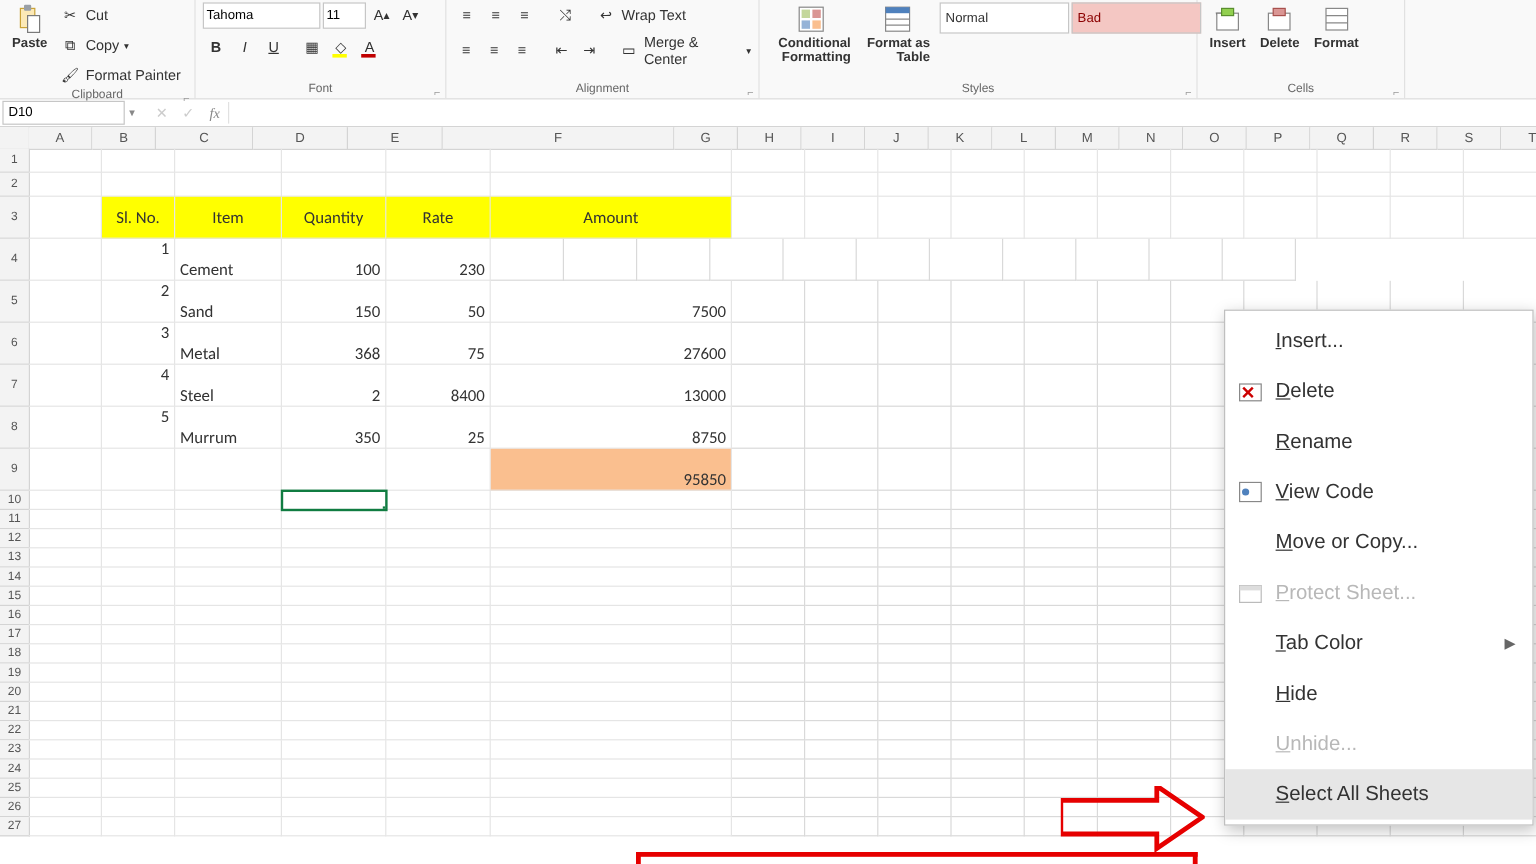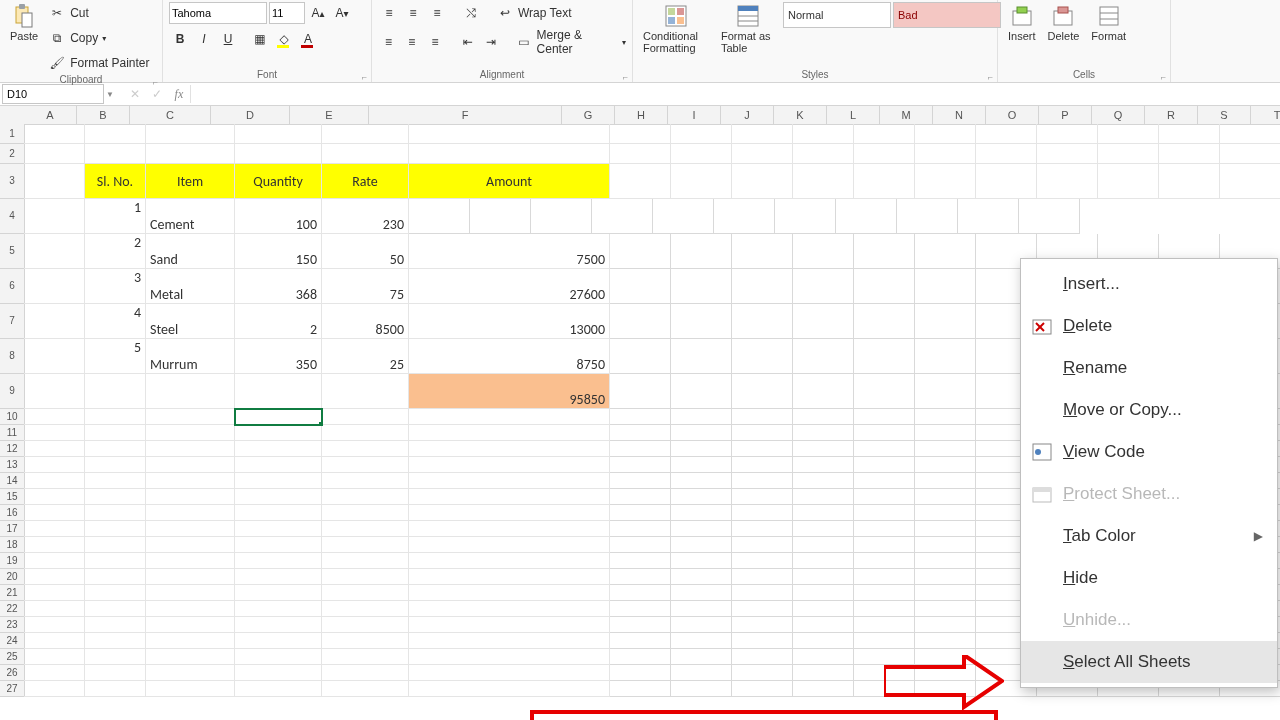--- a/index.html
+++ b/index.html
@@ -3,21 +3,21 @@
 <meta charset="utf-8">
 <style>
   html,body{margin:0;padding:0;font-family:"Segoe UI",Tahoma,sans-serif;font-size:12px;background:#fff;color:#333;width:1280px;height:720px;overflow:hidden;}
   .ribbon{height:82px;border-bottom:1px solid #d4d4d4;display:flex;background:#f9f9f9;}
   .rgroup{display:flex;flex-direction:column;border-right:1px solid #e1e1e1;padding:2px 6px 0 6px;}
   .rgroup-body{flex:1;display:flex;align-items:flex-start;gap:4px;}
   .rgroup-label{font-size:10px;color:#666;text-align:center;padding-bottom:2px;position:relative;}
   .rgroup-label::after{content:"⌐";position:absolute;right:-2px;bottom:0;font-size:9px;color:#999;}
   .vbtn{display:flex;flex-direction:column;align-items:center;gap:2px;cursor:default;padding:2px 4px;}
   .vbtn .ic{width:24px;height:24px;display:flex;align-items:center;justify-content:center;}
-  .vbtn .lbl{font-size:11px;text-align:left;line-height:1.1;}
+  .vbtn .lbl{font-size:11px;text-align:right;line-height:1.1;font-weight:bold;}
   .col{display:flex;flex-direction:column;gap:2px;}
   .row{display:flex;align-items:center;gap:2px;}
   .minibtn{width:20px;height:20px;display:flex;align-items:center;justify-content:center;border:1px solid transparent;font-size:12px;}
   select.rsel,input.rsel{border:1px solid #c6c6c6;font-size:11px;height:20px;padding:0 2px;background:#fff;}
   .stylecell{width:98px;height:20px;border:1px solid #c6c6c6;font-size:11px;padding:2px 4px;display:flex;align-items:center;}
   .s-normal{background:#fff;}
   .s-bad{background:#f4c7c3;color:#8b0000;}
   .s-good{background:#c5e0b3;color:#064a06;}
   .s-neutral{background:#ffe599;color:#7d5700;}
   
@@ -384,21 +384,21 @@
         <div class="cell" style="width: 52px; height: 34px; border-color: rgb(217, 217, 217);"></div>
         <div class="cell" style="width: 52px; height: 34px; border-color: rgb(217, 217, 217);"></div>
         <div class="cell" style="width: 52px; height: 34px; border-color: rgb(217, 217, 217);"></div>
         <div class="cell" style="width: 52px; height: 34px; border-color: rgb(217, 217, 217);"></div>
       </div>
       <div class="crow">
         <div class="cell" style="width: 52px; height: 34px;"></div>
         <div class="cell num" style="width: 52px; height: 34px; align-items: flex-start;">4</div>
         <div class="cell" style="width: 80px; height: 34px; align-items: flex-end;">Steel</div>
         <div class="cell num" style="width: 78px; height: 34px; align-items: flex-end;">2</div>
-        <div class="cell num" style="width: 78px; height: 34px; align-items: flex-end;">8500</div>
+        <div class="cell num" style="width: 78px; height: 34px; align-items: flex-end;">8400</div>
         <div class="cell num" style="width: 192px; height: 34px; align-items: flex-end;">13000</div>
         <div class="cell" style="width: 52px; height: 34px; border-color: rgb(217, 217, 217);"></div>
         <div class="cell" style="width: 52px; height: 34px; border-color: rgb(217, 217, 217);"></div>
         <div class="cell" style="width: 52px; height: 34px; border-color: rgb(217, 217, 217);"></div>
         <div class="cell" style="width: 52px; height: 34px; border-color: rgb(217, 217, 217);"></div>
         <div class="cell" style="width: 52px; height: 34px; border-color: rgb(217, 217, 217);"></div>
         <div class="cell" style="width: 52px; height: 34px; border-color: rgb(217, 217, 217);"></div>
         <div class="cell" style="width: 52px; height: 34px; border-color: rgb(217, 217, 217);"></div>
         <div class="cell" style="width: 52px; height: 34px; border-color: rgb(217, 217, 217);"></div>
         <div class="cell" style="width: 52px; height: 34px; border-color: rgb(217, 217, 217);"></div>
@@ -799,30 +799,30 @@
           <line x1="4" y1="6" x2="12" y2="14" stroke="#c00" stroke-width="2"></line>
           <line x1="12" y1="6" x2="4" y2="14" stroke="#c00" stroke-width="2"></line>
         </svg>
       </span>
       <span><span class="ul">D</span>elete</span>
     </div>
     <div class="ctx-item">
       <span><span class="ul">R</span>ename</span>
     </div>
     <div class="ctx-item">
-      <span><span class="ul">M</span>ove or Copy...</span>
-    </div>
-    <div class="ctx-item">
       <span class="ctx-ic">
         <svg width="20" height="18">
           <rect x="1" y="1" width="18" height="16" fill="#fff" stroke="#888"></rect>
           <circle cx="6" cy="9" r="3" fill="#4f81bd"></circle>
         </svg>
       </span>
       <span><span class="ul">V</span>iew Code</span>
+    </div>
+    <div class="ctx-item">
+      <span><span class="ul">M</span>ove or Copy...</span>
     </div>
     <div class="ctx-item disabled">
       <span class="ctx-ic">
         <svg width="20" height="18">
           <rect x="1" y="3" width="18" height="14" fill="#fff" stroke="#bbb"></rect>
           <rect x="1" y="3" width="18" height="4" fill="#ddd"></rect>
         </svg>
       </span>
       <span><span class="ul">P</span>rotect Sheet...</span>
     </div>

